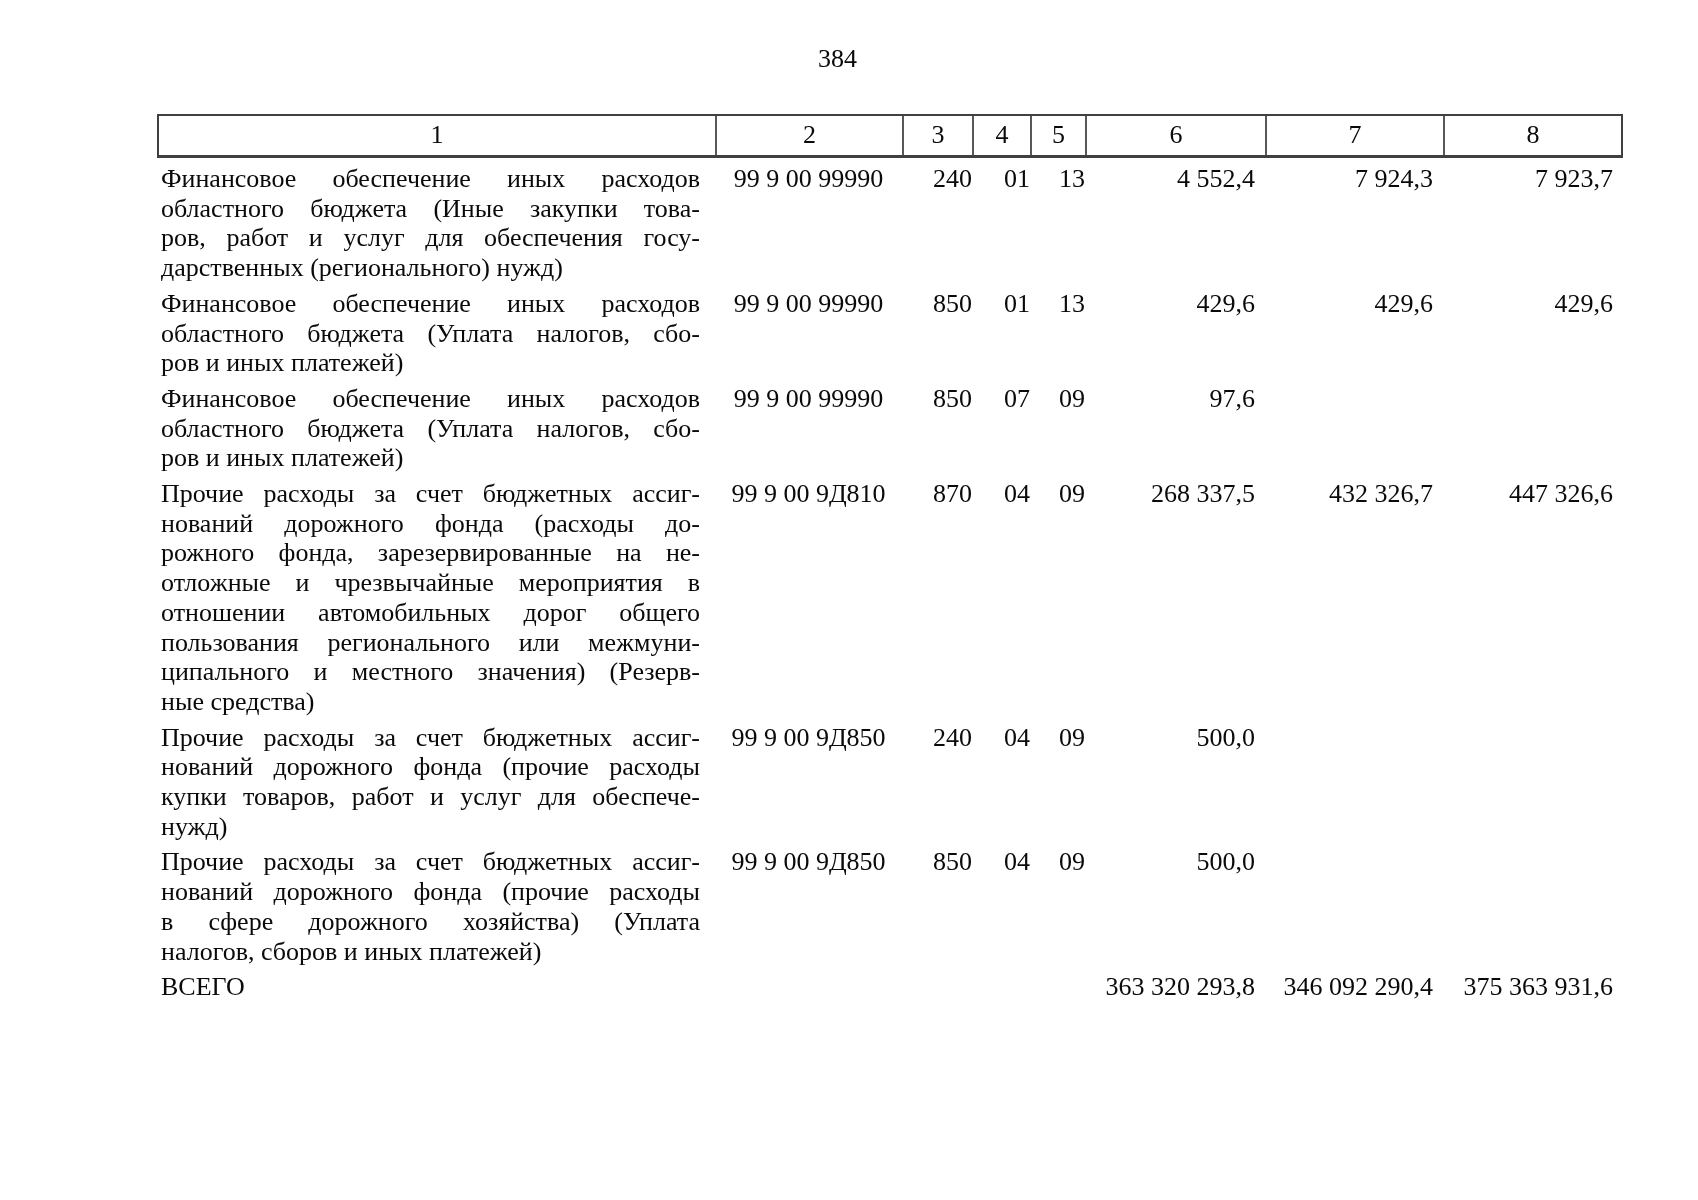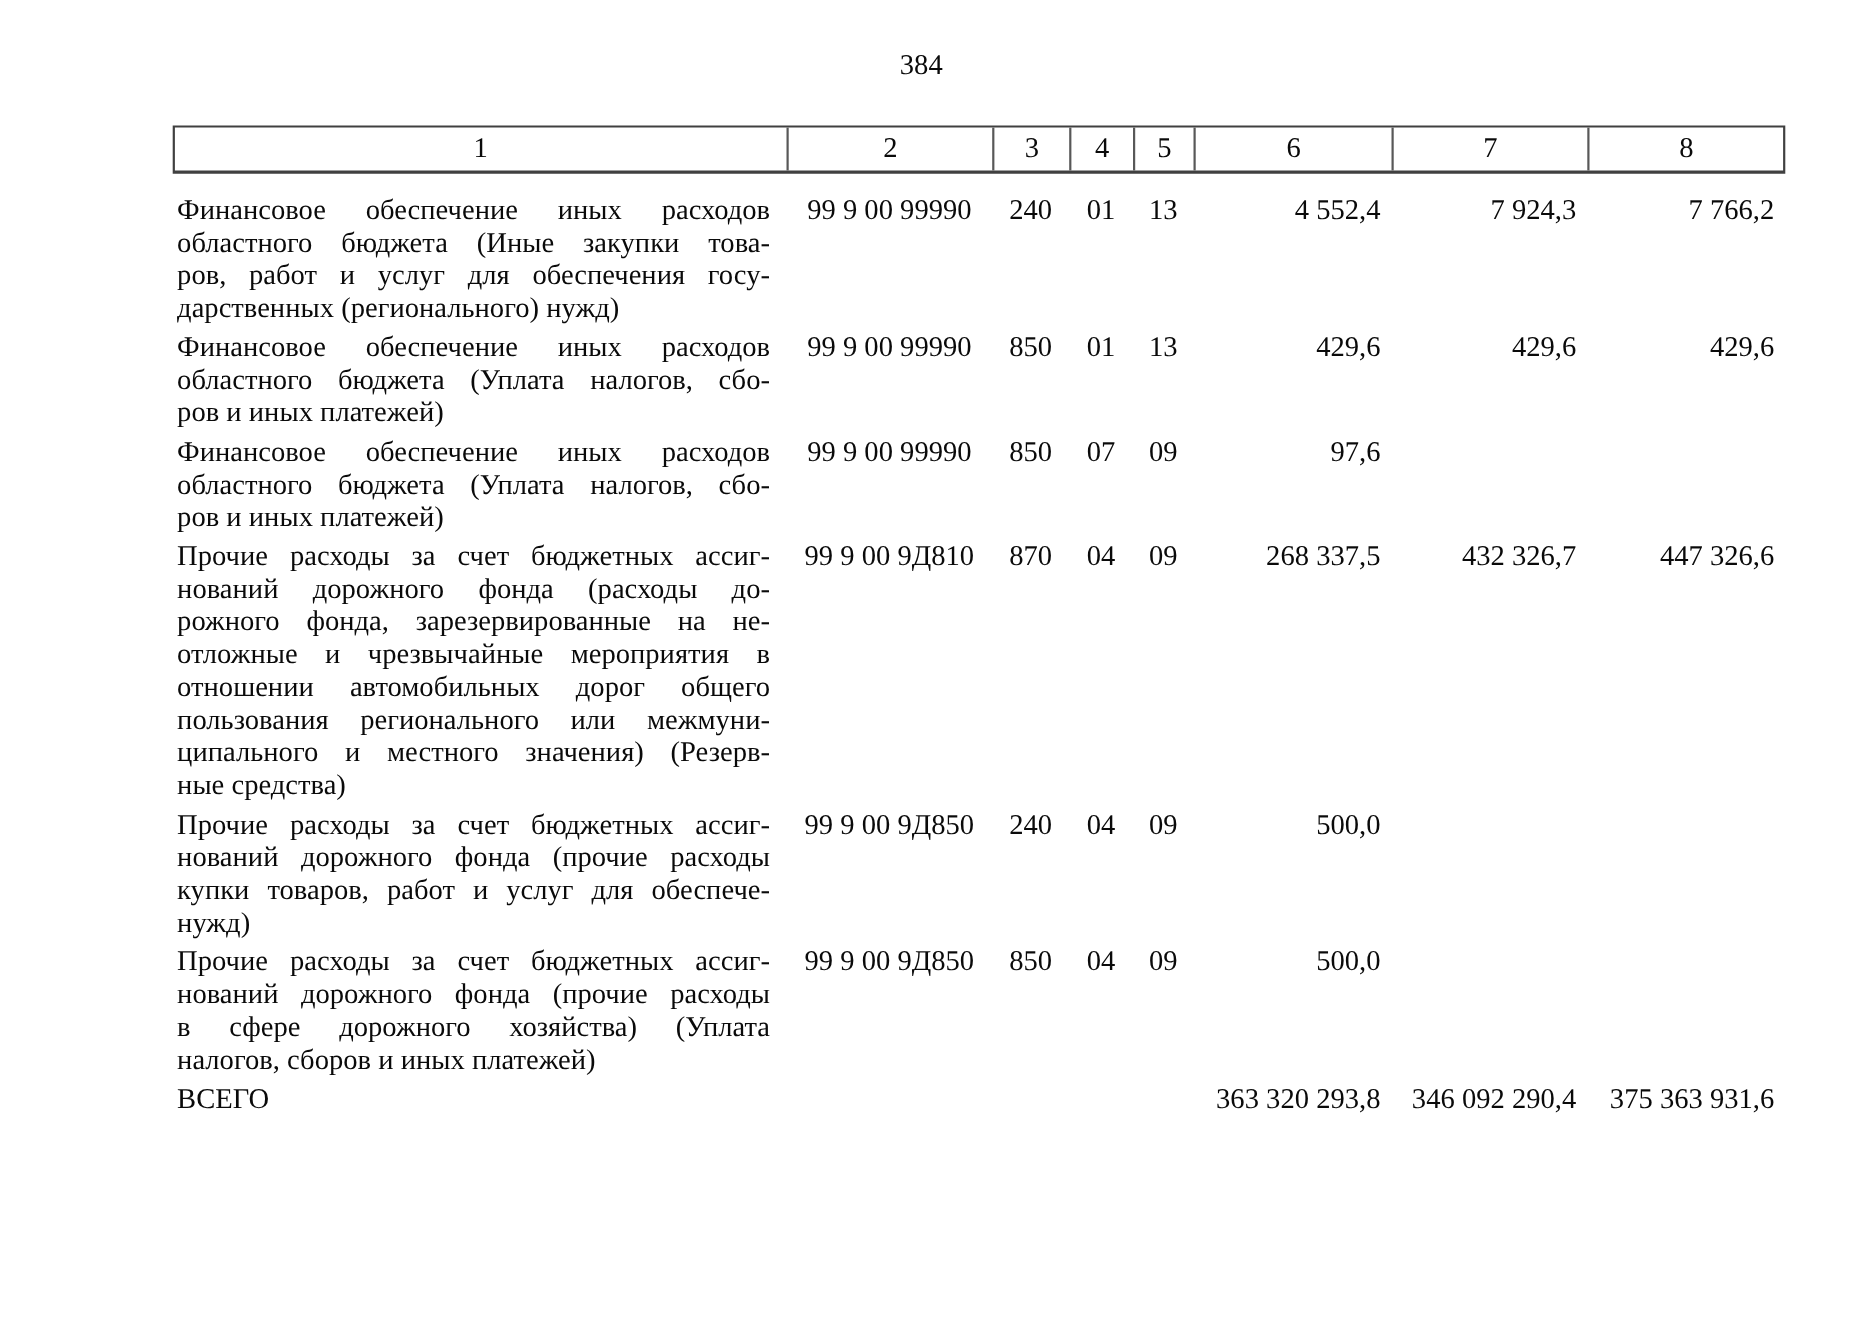--- a/index.html
+++ b/index.html
@@ -40,21 +40,21 @@
   }
   .th {
     box-sizing: border-box;
     border-right: 2px solid #585858;
     text-align: center;
     line-height: 38px;
     flex: 0 0 auto;
     overflow: hidden;
   }
   .th:last-child { border-right: none; flex: 1 1 auto; }
-  .tbody { margin-top: 18px; font-family: Liberation Serif, serif; }
+  .tbody { margin-top: 6px; font-family: Liberation Serif, serif; }
   .tr {
     display: flex;
     align-items: flex-start;
     margin-bottom: 6px;
     line-height: 29.7px;
   }
   .td { box-sizing: border-box; flex: 0 0 auto; white-space: nowrap; }
   .w1 { width: 558px; }
   .w2 { width: 187px; }
   .w3 { width: 70px; }
@@ -63,21 +63,21 @@
   .w6 { width: 180px; }
   .w7 { width: 178px; }
   .w8 { width: 180px; }
   .td.name {
     padding: 0 15px 0 4px;
     white-space: normal;
   }
   .name-line { text-align: justify; }
   .name-line.jl { text-align: justify; text-align-last: justify; }
   .td.code { text-align: center; }
-  .td.ctr { text-align: center; }
+  .td.ctr { text-align: right; }
   .td.num { text-align: right; padding-right: 10px; }
 </style>
 </head>
 <body>
 
 <div class="page-number">384</div>
 
 <div class="doc-table">
   <div class="thead">
       <div class="th w1">1</div>
@@ -96,21 +96,21 @@
           <div class="name-line jl">областного бюджета (Иные закупки това-</div>
           <div class="name-line jl">ров, работ и услуг для обеспечения госу-</div>
           <div class="name-line">дарственных (регионального) нужд)</div>
         </div>
         <div class="td code w2">99 9 00 99990</div>
         <div class="td ctr w3">240</div>
         <div class="td ctr w4">01</div>
         <div class="td ctr w5">13</div>
         <div class="td num w6">4 552,4</div>
         <div class="td num w7">7 924,3</div>
-        <div class="td num w8">7 766,2</div>
+        <div class="td num w8">7 923,7</div>
       </div>
       <div class="tr">
         <div class="td name w1">
           <div class="name-line jl">Финансовое обеспечение иных расходов</div>
           <div class="name-line jl">областного бюджета (Уплата налогов, сбо-</div>
           <div class="name-line">ров и иных платежей)</div>
         </div>
         <div class="td code w2">99 9 00 99990</div>
         <div class="td ctr w3">850</div>
         <div class="td ctr w4">01</div>

